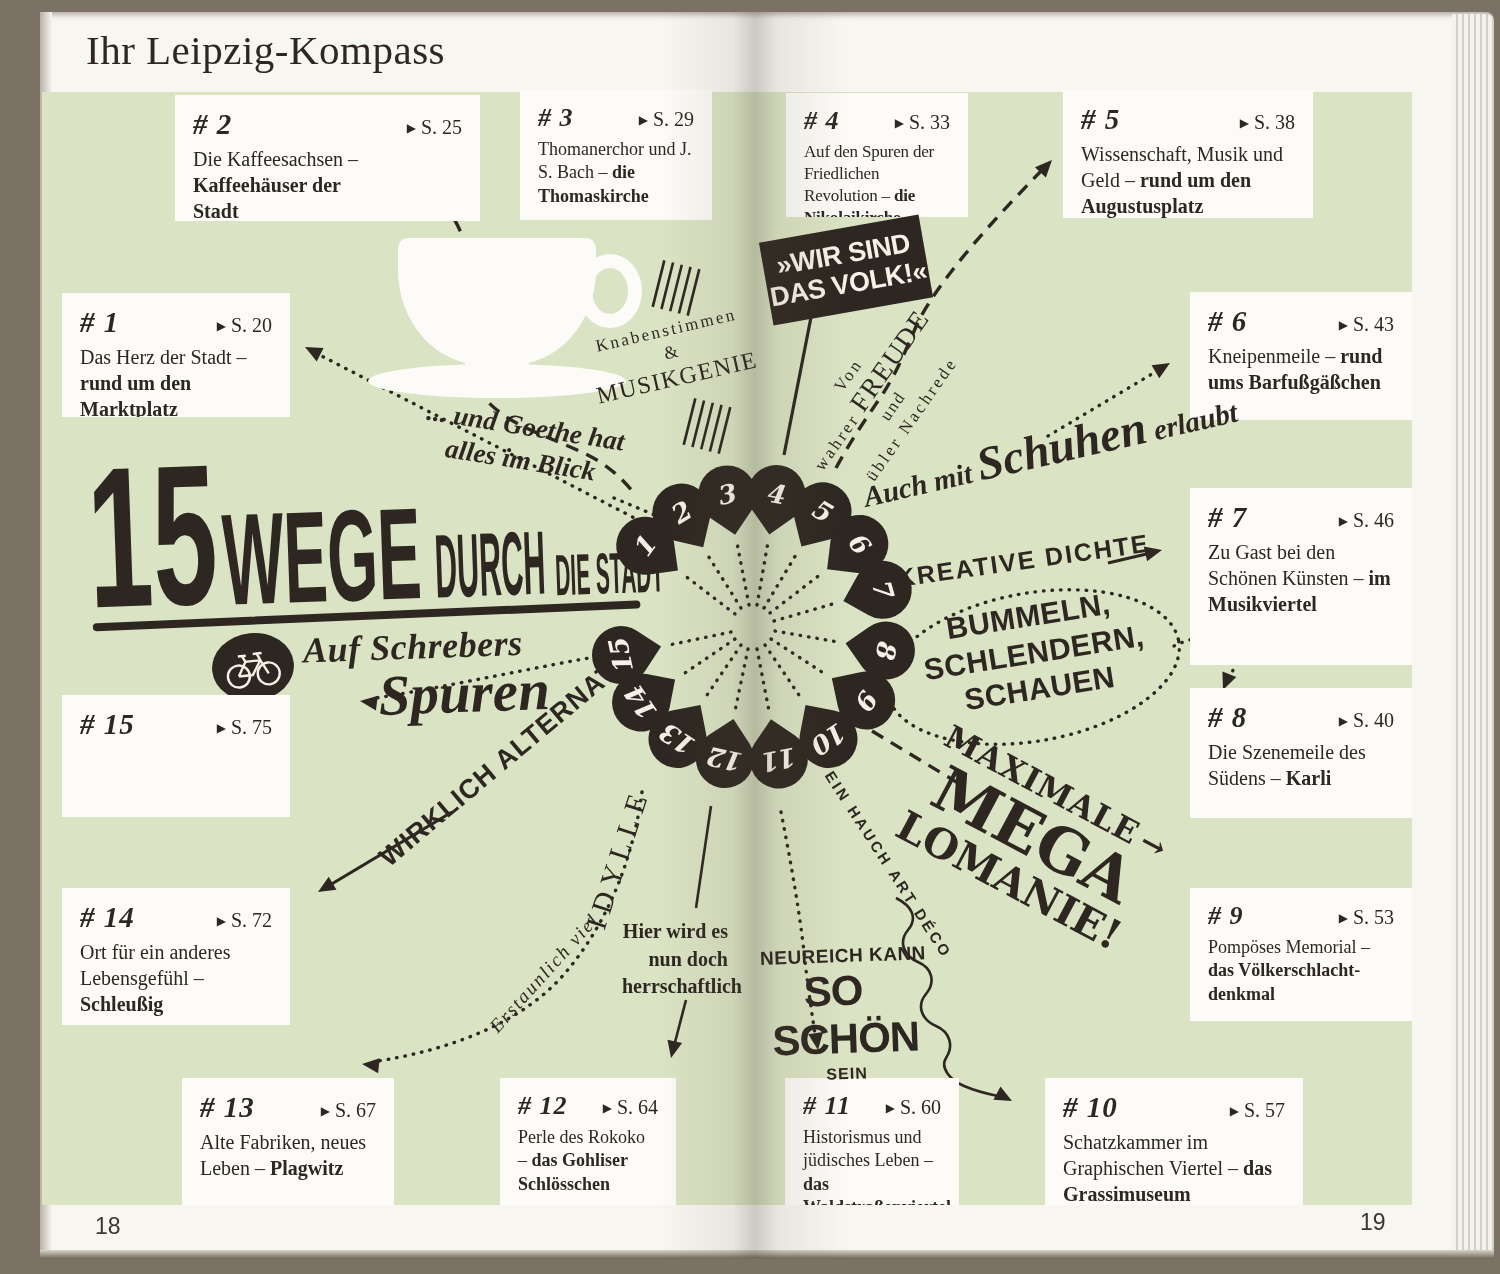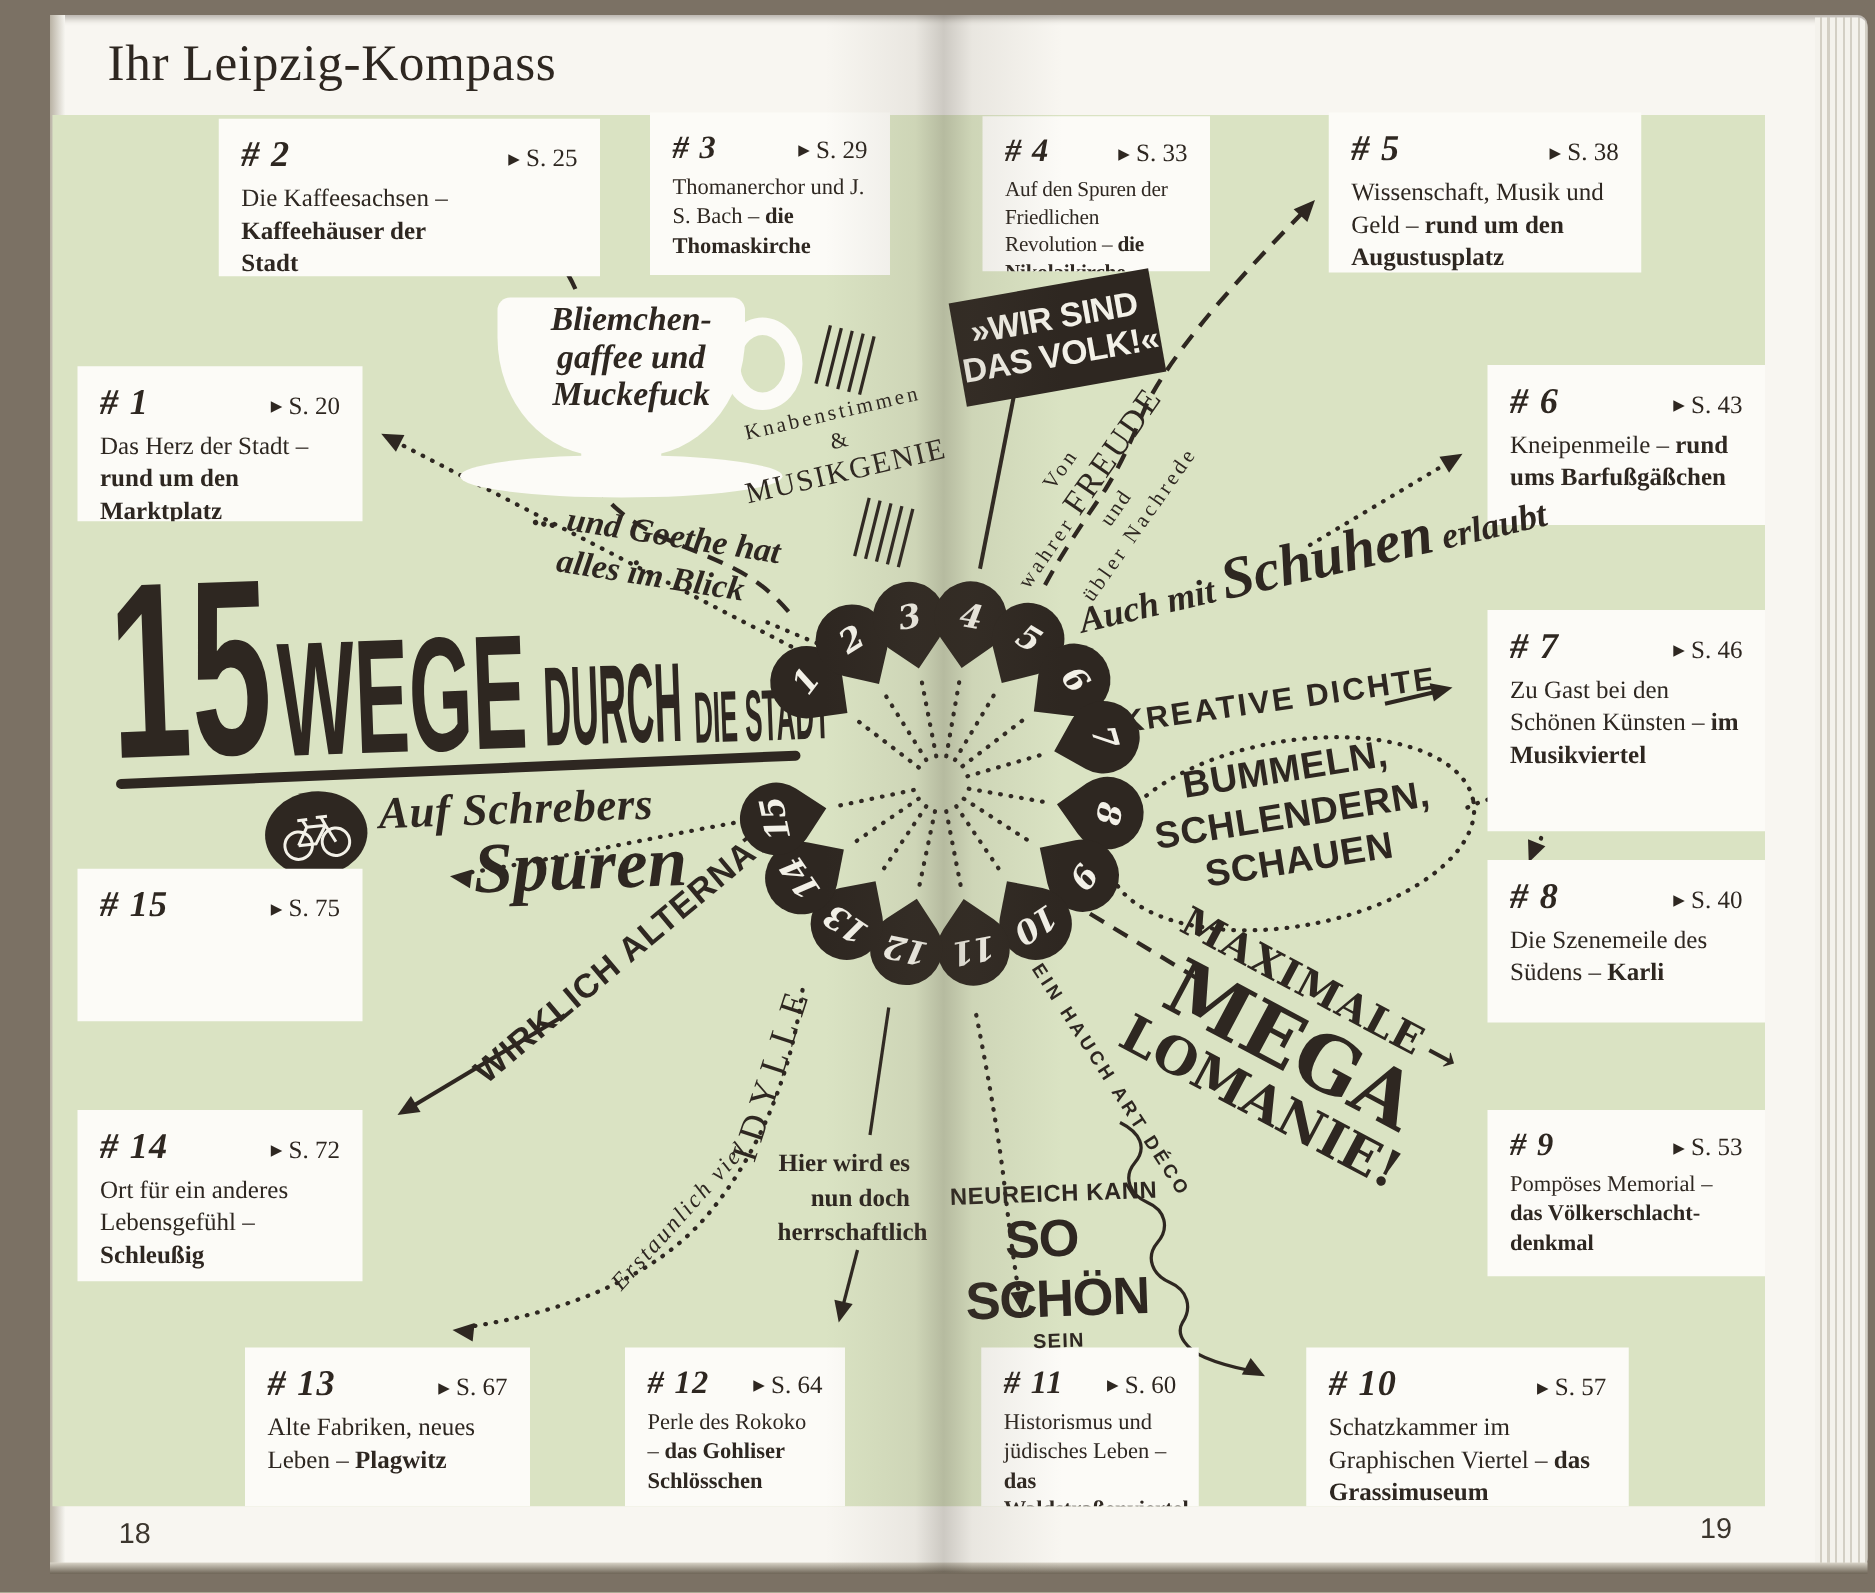--- a/index.html
+++ b/index.html
@@ -316,21 +316,21 @@
     </div>
   <div class="desc"><span>Historismus und jüdisches Leben – </span><b>das Waldstraßenviertel</b></div>
 </div>
 <div class="card sm" style="left:500px;top:1078px;width:176px;height:127px">
   <div class="card-head">
       <span class="rid"># 12</span>
   <span class="pref"><span class="tri">▶</span><span>S. 64</span></span>
     </div>
   <div class="desc"><span>Perle des Rokoko – </span><b>das Gohliser Schlösschen</b></div>
 </div>
-<div class="card" style="left:196px;top:1078px;width:228px;height:127px">
+<div class="card" style="left:182px;top:1078px;width:212px;height:127px">
   <div class="card-head">
       <span class="rid"># 13</span>
   <span class="pref"><span class="tri">▶</span><span>S. 67</span></span>
     </div>
   <div class="desc"><span>Alte Fabriken, neues Leben – </span><b>Plagwitz</b></div>
 </div>
 <div class="card" style="left:62px;top:888px;width:228px;height:137px">
   <div class="card-head">
       <span class="rid"># 14</span>
   <span class="pref"><span class="tri">▶</span><span>S. 72</span></span>
@@ -342,25 +342,20 @@
       <span class="rid"># 15</span>
   <span class="pref"><span class="tri">▶</span><span>S. 75</span></span>
     </div>
 </div>
 
 <div class="cup">
   <div class="cup-handle"></div>
   <div class="cup-body"></div>
   <div class="cup-foot"></div>
   <div class="cup-saucer"></div>
-  <div class="cup-text">
-    <span>Bliemchen-</span>
-    <span>gaffee und</span>
-    <span>Muckefuck</span>
-  </div>
 </div>
 
 <div class="volk">
   <span>»WIR SIND</span>
   <span>DAS VOLK!«</span>
 </div>
 
 <div class="deco knaben">
   <span class="k1">Knabenstimmen</span>
   <span class="k2">&amp;</span>

